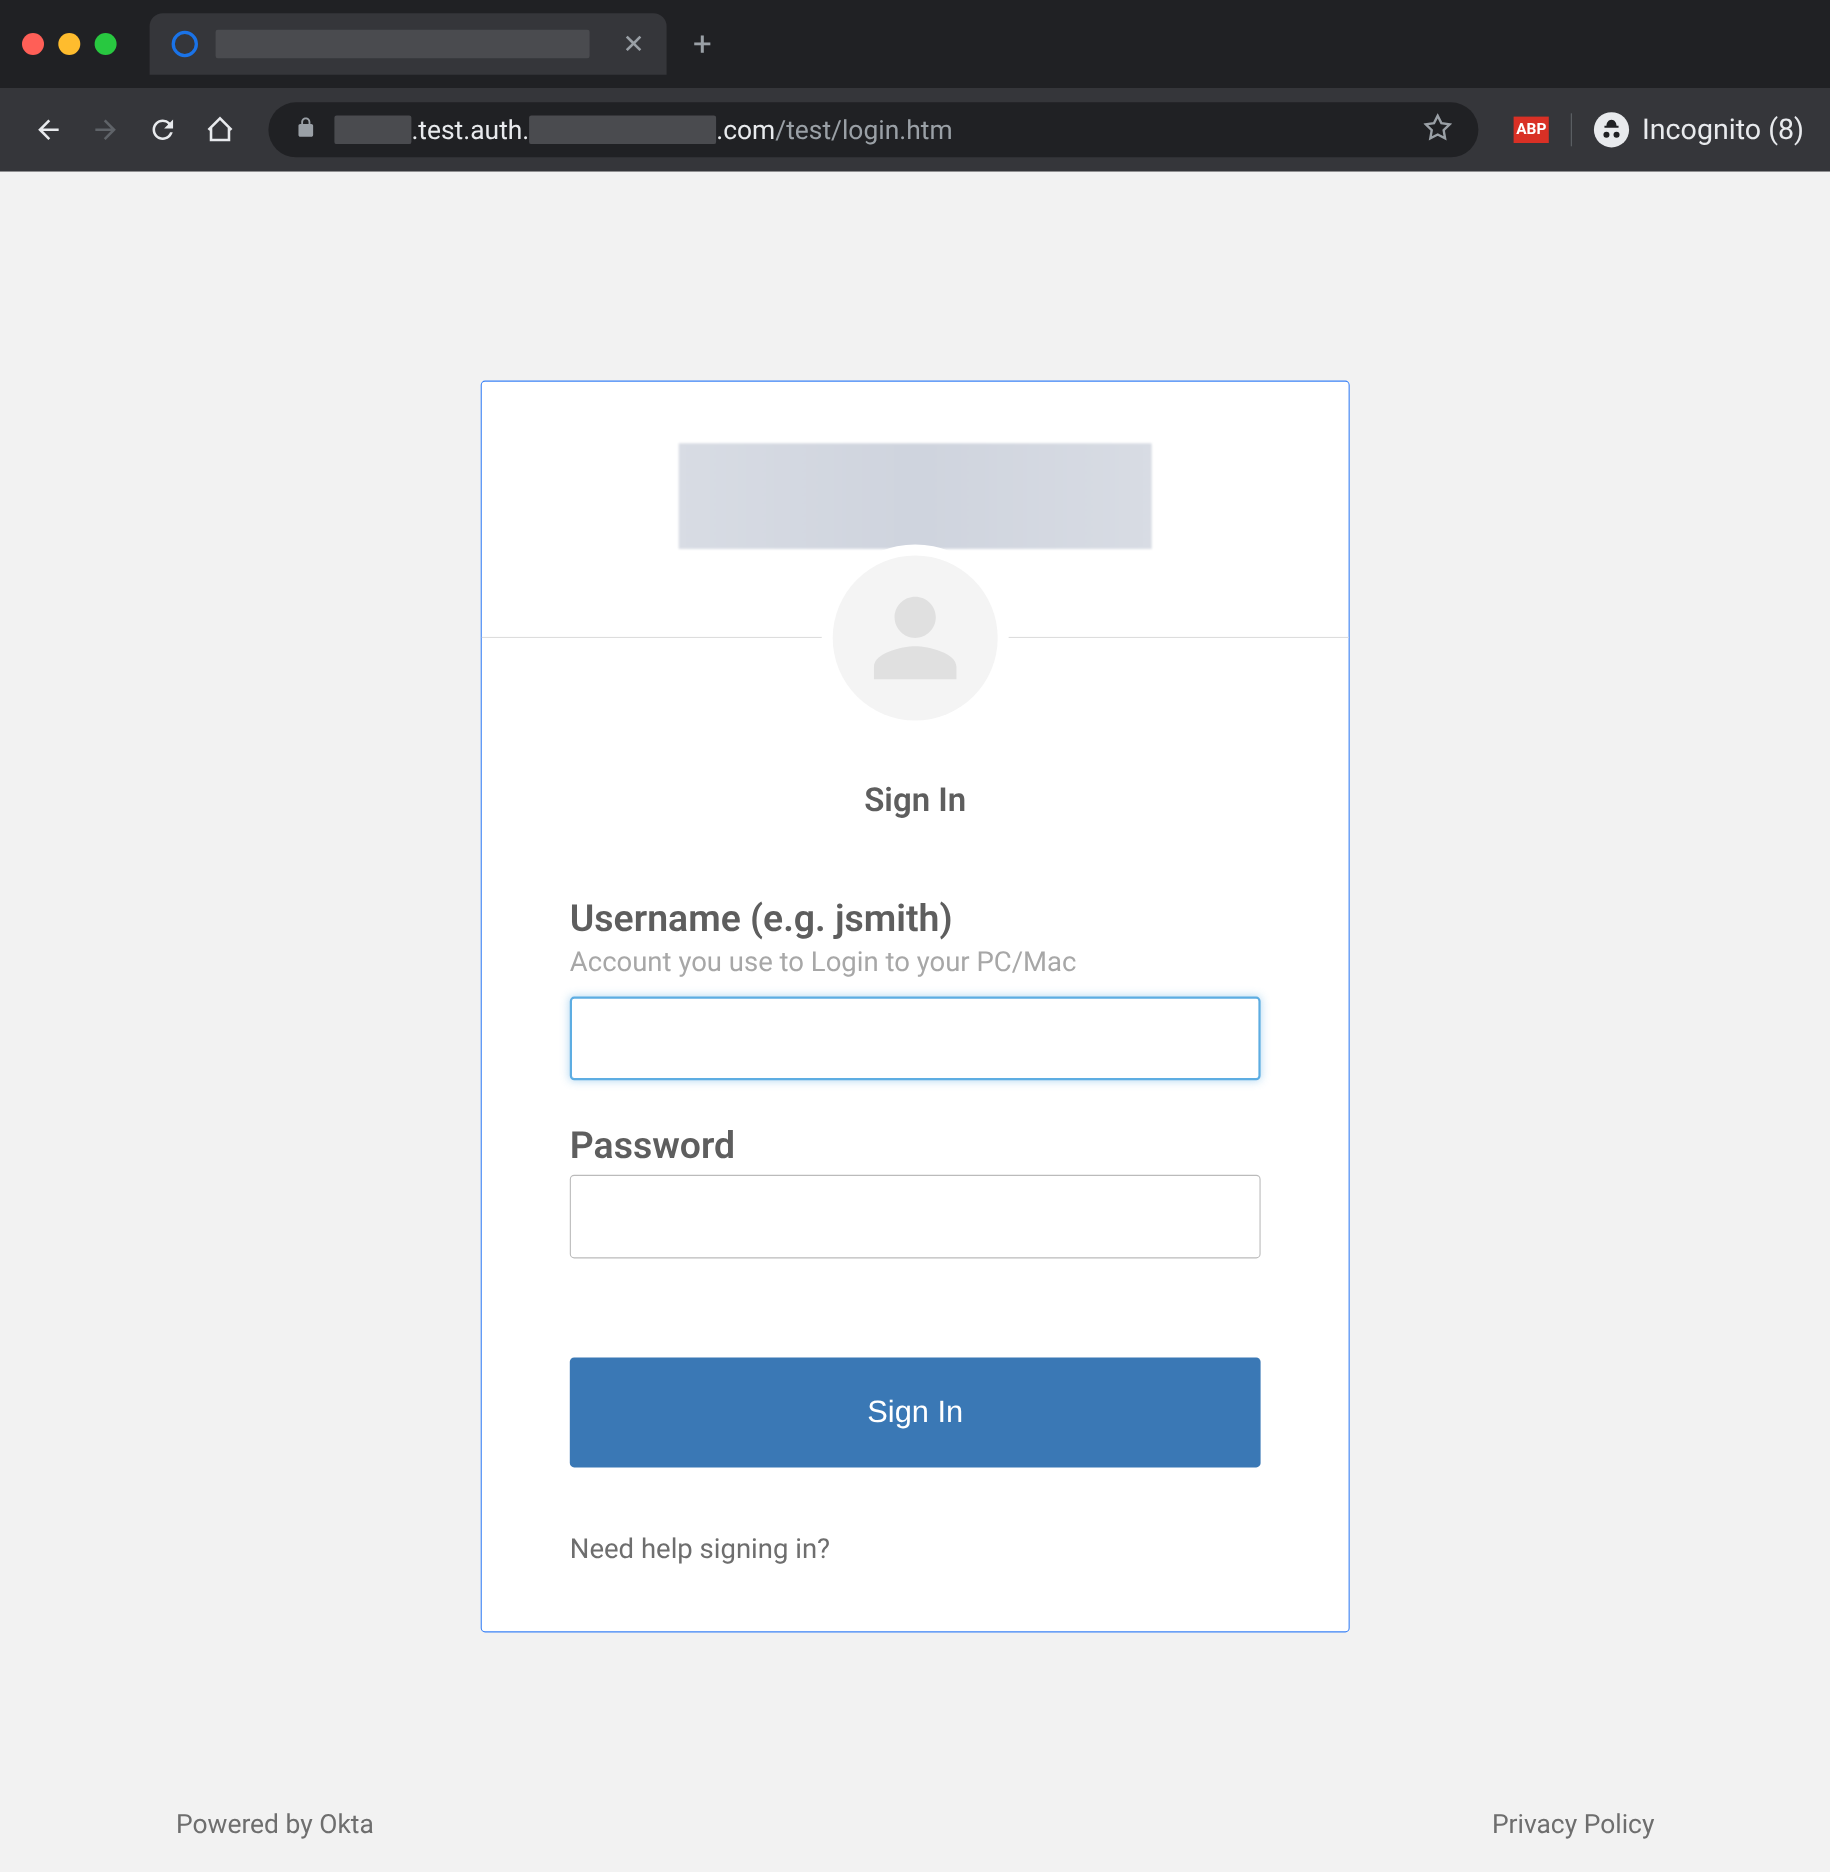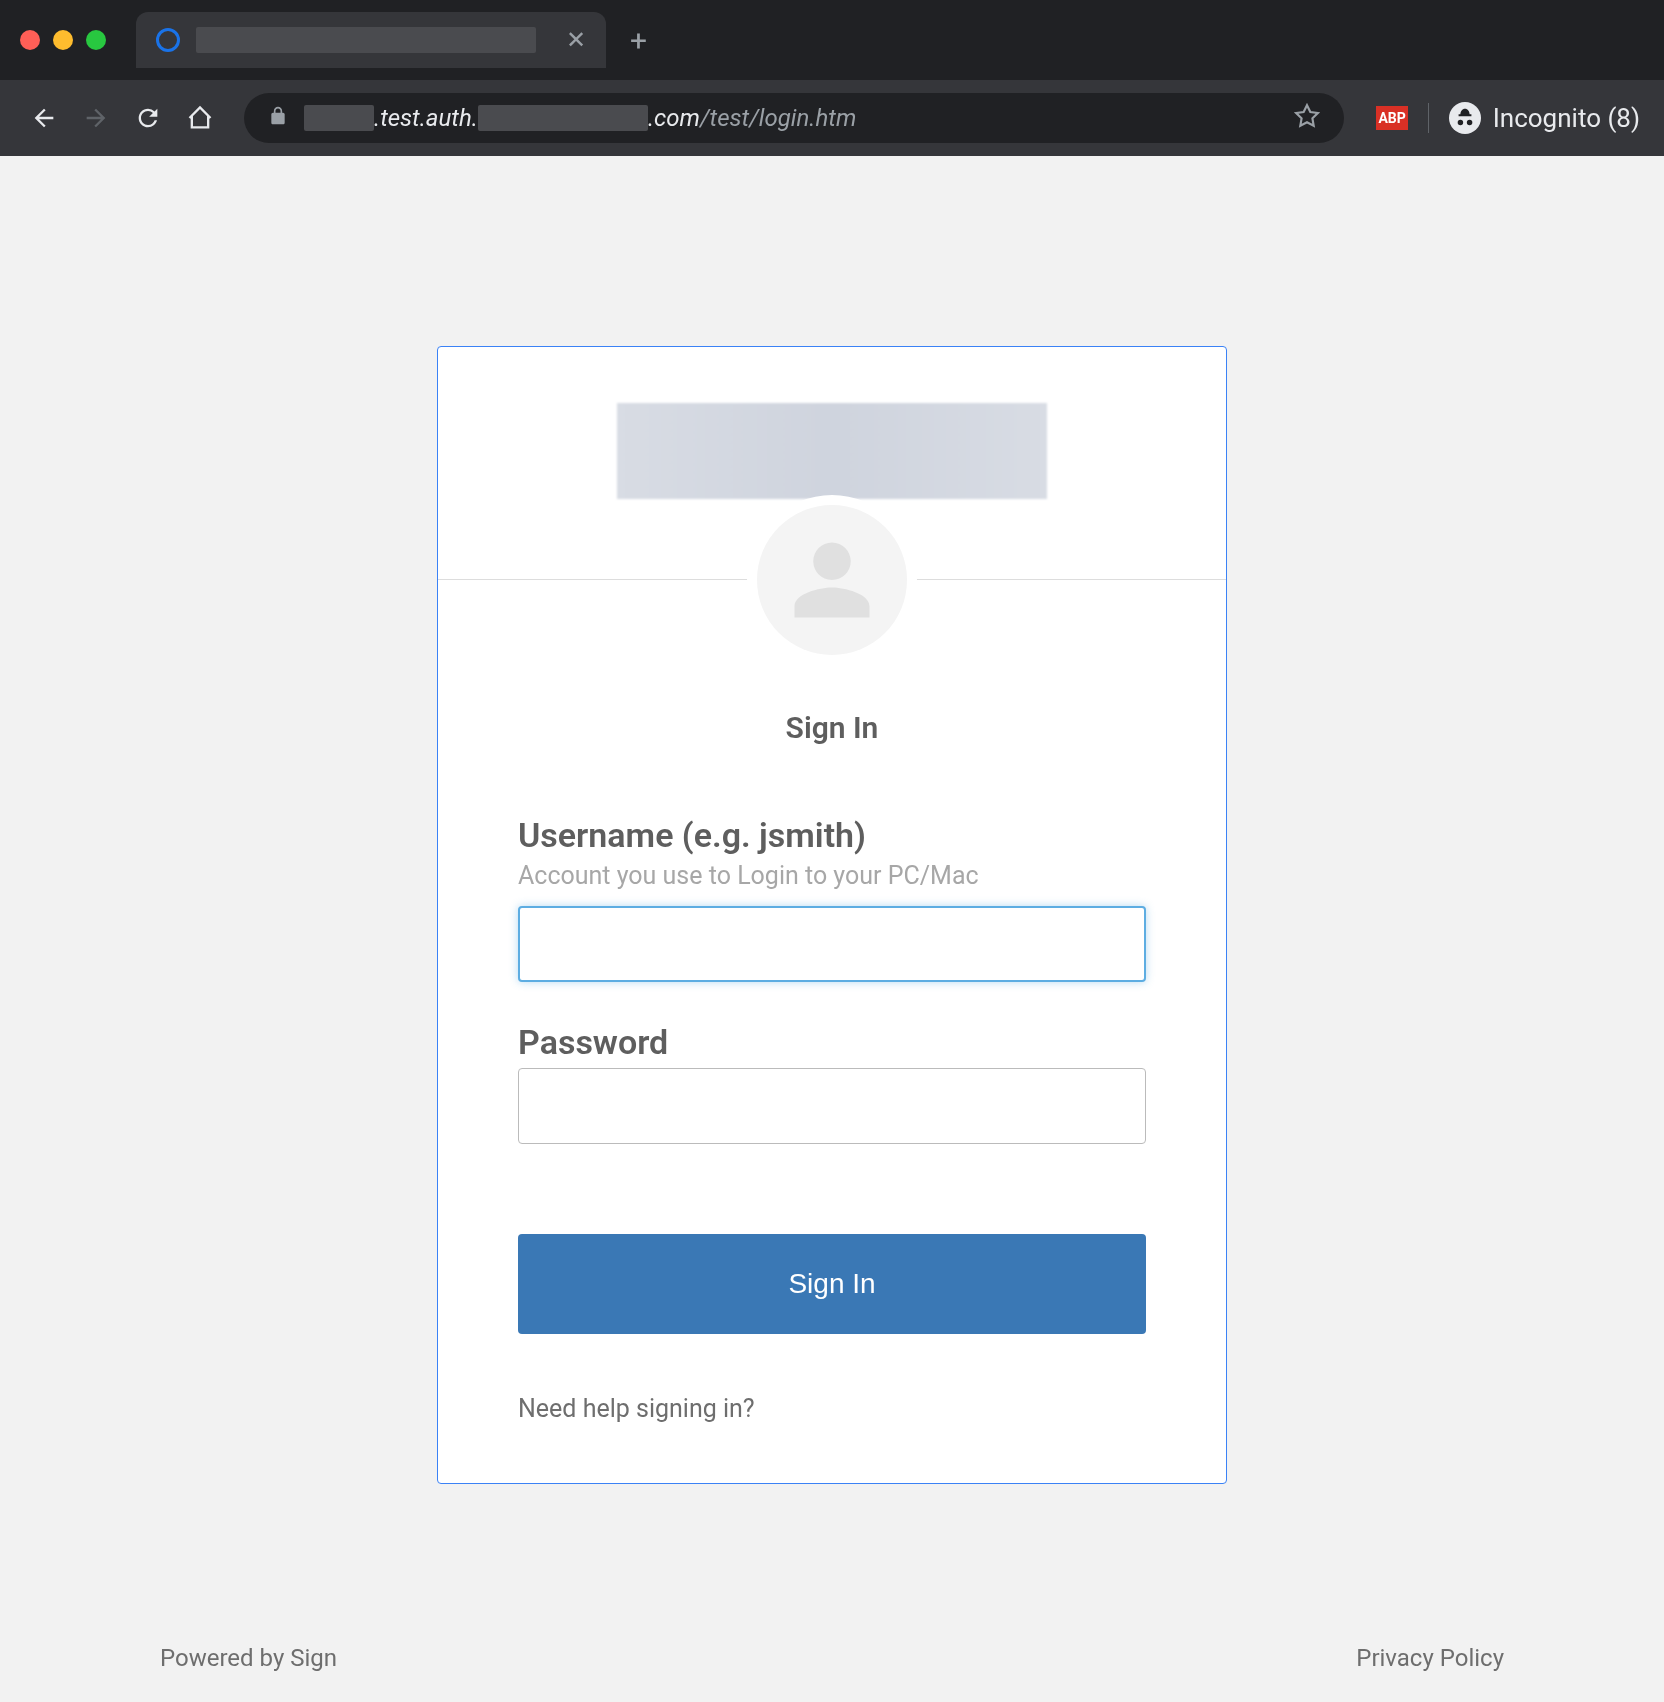--- a/index.html
+++ b/index.html
@@ -116,21 +116,20 @@
     .address-bar {
       flex: 1;
       background: #202124;
       height: 50px;
       border-radius: 25px;
       display: flex;
       align-items: center;
       padding: 0 24px;
       margin: 0 12px;
       gap: 16px;
-      font-style: italic;
     }
     
     .lock-icon {
       color: #9aa0a6;
     }
     
     .url-container {
       display: flex;
       align-items: center;
       font-size: 24px;
@@ -441,16 +440,16 @@
         <input type="password" class="form-input" value="" style="">
       </div>
       
       <button class="signin-button">Sign In</button>
       
       <div class="help-link">Need help signing in?</div>
     </div>
   </div>
 
   <div class="footer">
-    <span class="footer-link">Powered by Sign</span>
+    <span class="footer-link">Powered by Okta</span>
     <span class="footer-link">Privacy Policy</span>
   </div>
 </div>
 
 </body></html>

